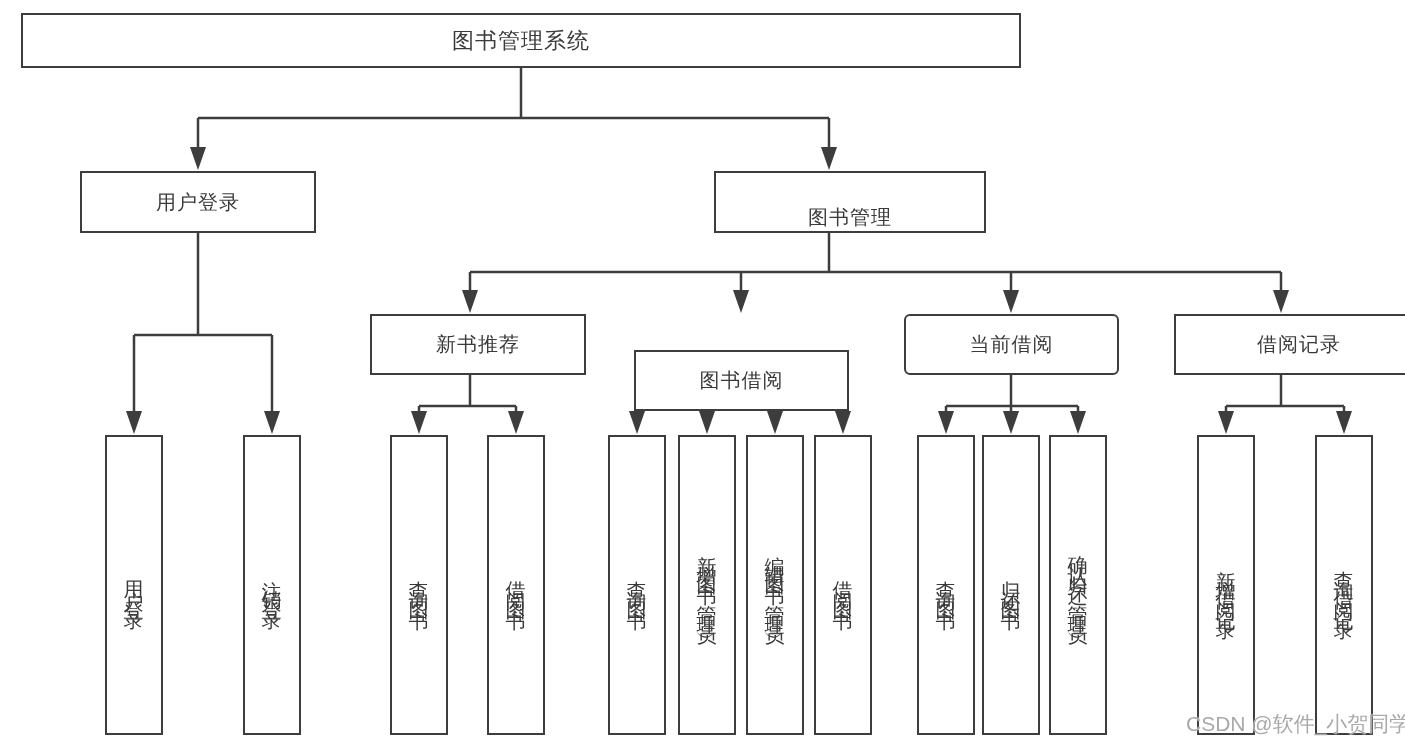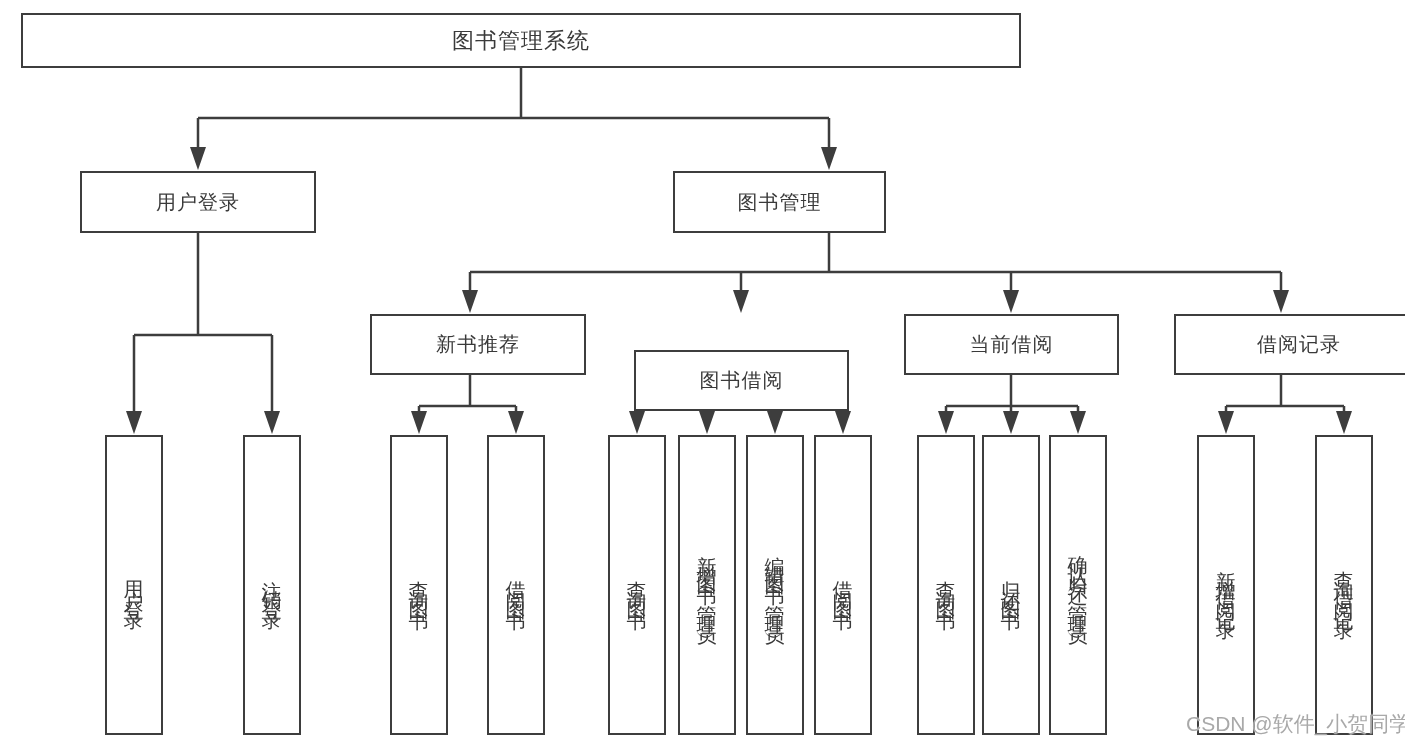--- a/index.html
+++ b/index.html
@@ -103,31 +103,31 @@
     <polygon points="1336,411 1352,411 1344,434"></polygon>
   </svg>
 
   <div class="node h root" style="left:21px; top:13px; width:1000px; height:55px;">
     <span>图书管理系统</span>
   </div>
 
   <div class="node h" style="left:80px; top:171px; width:236px; height:62px;">
     <span>用户登录</span>
   </div>
-  <div class="node h" style="left:673px; top:171px; width:213px; height:62px;">
+  <div class="node h" style="left:714px; top:171px; width:272px; height:62px;align-items:flex-end;">
     <span>图书管理</span>
   </div>
 
   <div class="node h" style="left:370px; top:314px; width:216px; height:61px;">
     <span>新书推荐</span>
   </div>
   <div class="node h" style="left:634px; top:314px; width:215px; height:61px;margin-top:36px;">
     <span>图书借阅</span>
   </div>
-  <div class="node h" style="left:904px; top:314px; width:215px; height:61px;">
+  <div class="node h" style="left:904px; top:314px; width:215px; height:61px;border-radius:6px;">
     <span>当前借阅</span>
   </div>
   <div class="node h" style="left:1174px; top:314px; width:250px; height:61px;">
     <span>借阅记录</span>
   </div>
 
   <div class="node v" style="left:105px; top:435px; width:58px; height:300px;">
     <span>用户登录</span>
   </div>
   <div class="node v" style="left:243px; top:435px; width:58px; height:300px;">

